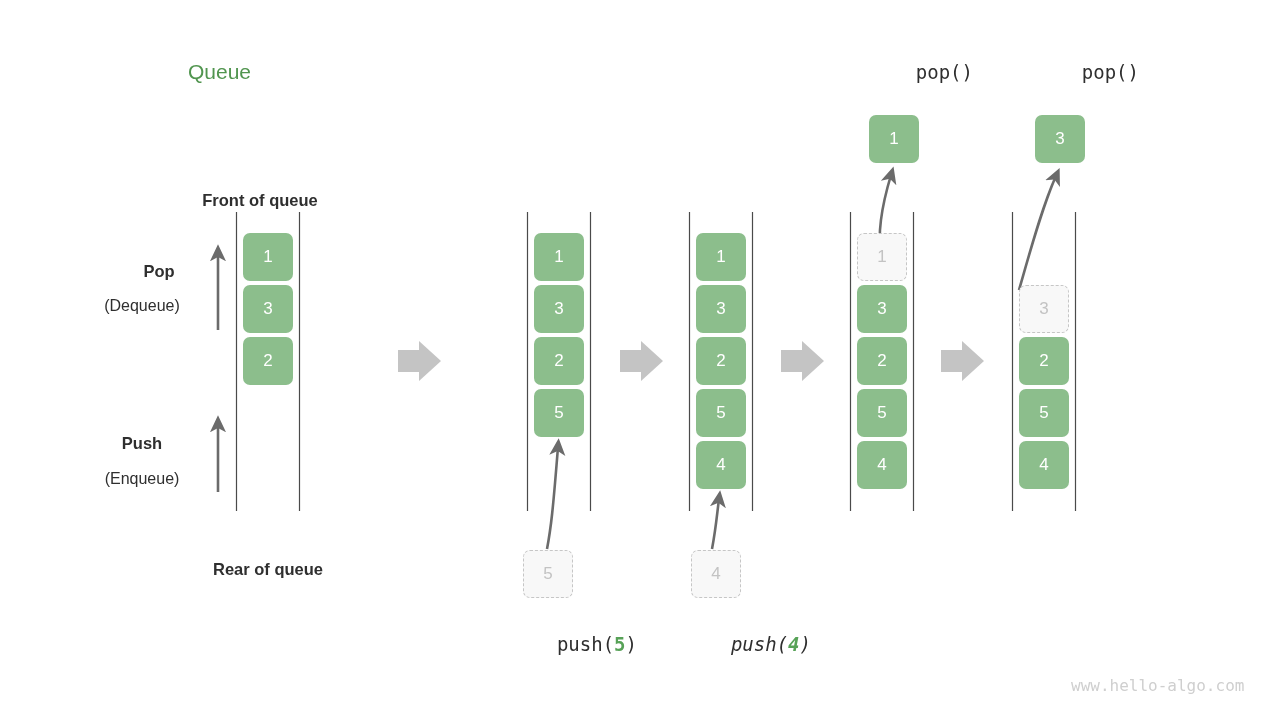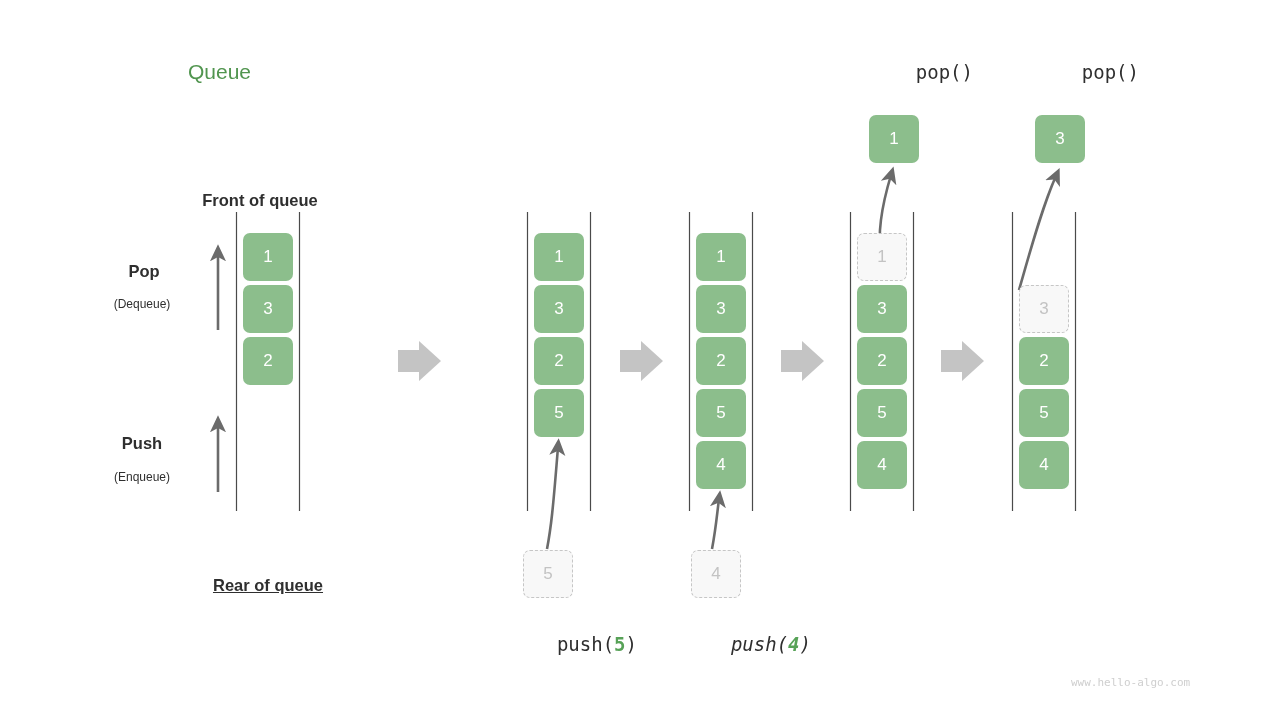--- a/index.html
+++ b/index.html
@@ -33,38 +33,38 @@
     text-align: left;
   }
   .label-bold {
     font-size: 16.5px;
     font-weight: bold;
     color: #2f2f2f;
     white-space: nowrap;
     text-align: center;
   }
   .label-sub {
-    font-size: 12px;
+    font-size: 16px;
     font-weight: normal;
     color: #2f2f2f;
     white-space: nowrap;
     text-align: center;
   }
   .mono-label {
     font-family: "DejaVu Sans Mono", "Liberation Mono", monospace;
     font-size: 19px;
     color: #2f2f2f;
     white-space: nowrap;
     text-align: right;
     letter-spacing: 0px;
   }
   .mono-label .arg { color: #57a257; font-weight: bold; }
   .watermark {
     font-family: "DejaVu Sans Mono", "Liberation Mono", monospace;
-    font-size: 11px;
+    font-size: 16px;
     color: #cfcfcf;
     white-space: nowrap;
   }
 
   
   .cell {
     width: 50px;
     height: 48px;
     border-radius: 7px;
     background: #8cbe8c;
@@ -153,23 +153,23 @@
     </g>
     <g>
       <path d="M941,350 L962,350 L962,341 L984,361 L962,381 L962,372 L941,372 Z" fill="#c4c4c4"></path>
     </g>
   </svg>
 
   <div class="abs title-queue" style="left:188px; top:60px; width:160px;">Queue</div>
 
   <div class="abs label-bold" style="left:170px; top:161px; width:180px;margin-top:30px;">Front of queue</div>
 
-  <div class="abs label-bold" style="left:178px; top:576px; width:180px;text-decoration:underline;">Rear of queue</div>
-
-  <div class="abs label-bold" style="left:64px; top:262px; width:160px;">Pop</div>
+  <div class="abs label-bold" style="left:178px; top:560px; width:180px;">Rear of queue</div>
+
+  <div class="abs label-bold" style="left:79px; top:262px; width:160px;">Pop</div>
   <div class="abs label-sub" style="left:62px; top:297px; width:160px;">(Dequeue)</div>
 
   <div class="abs label-bold" style="left:62px; top:434px; width:160px;">Push</div>
   <div class="abs label-sub" style="left:62px; top:470px; width:160px;">(Enqueue)</div>
 
   <div class="abs mono-label" style="left:477px; top:633px; width:160px;"><span>push</span><span>(</span><span class="arg">5</span><span>)</span></div>
 
   <div class="abs mono-label" style="left:651px; top:633px; width:160px;font-style:italic;"><span>push</span><span>(</span><span class="arg">4</span><span>)</span></div>
 
   <div class="abs mono-label" style="left:813px; top:61px; width:160px;">pop()</div>

